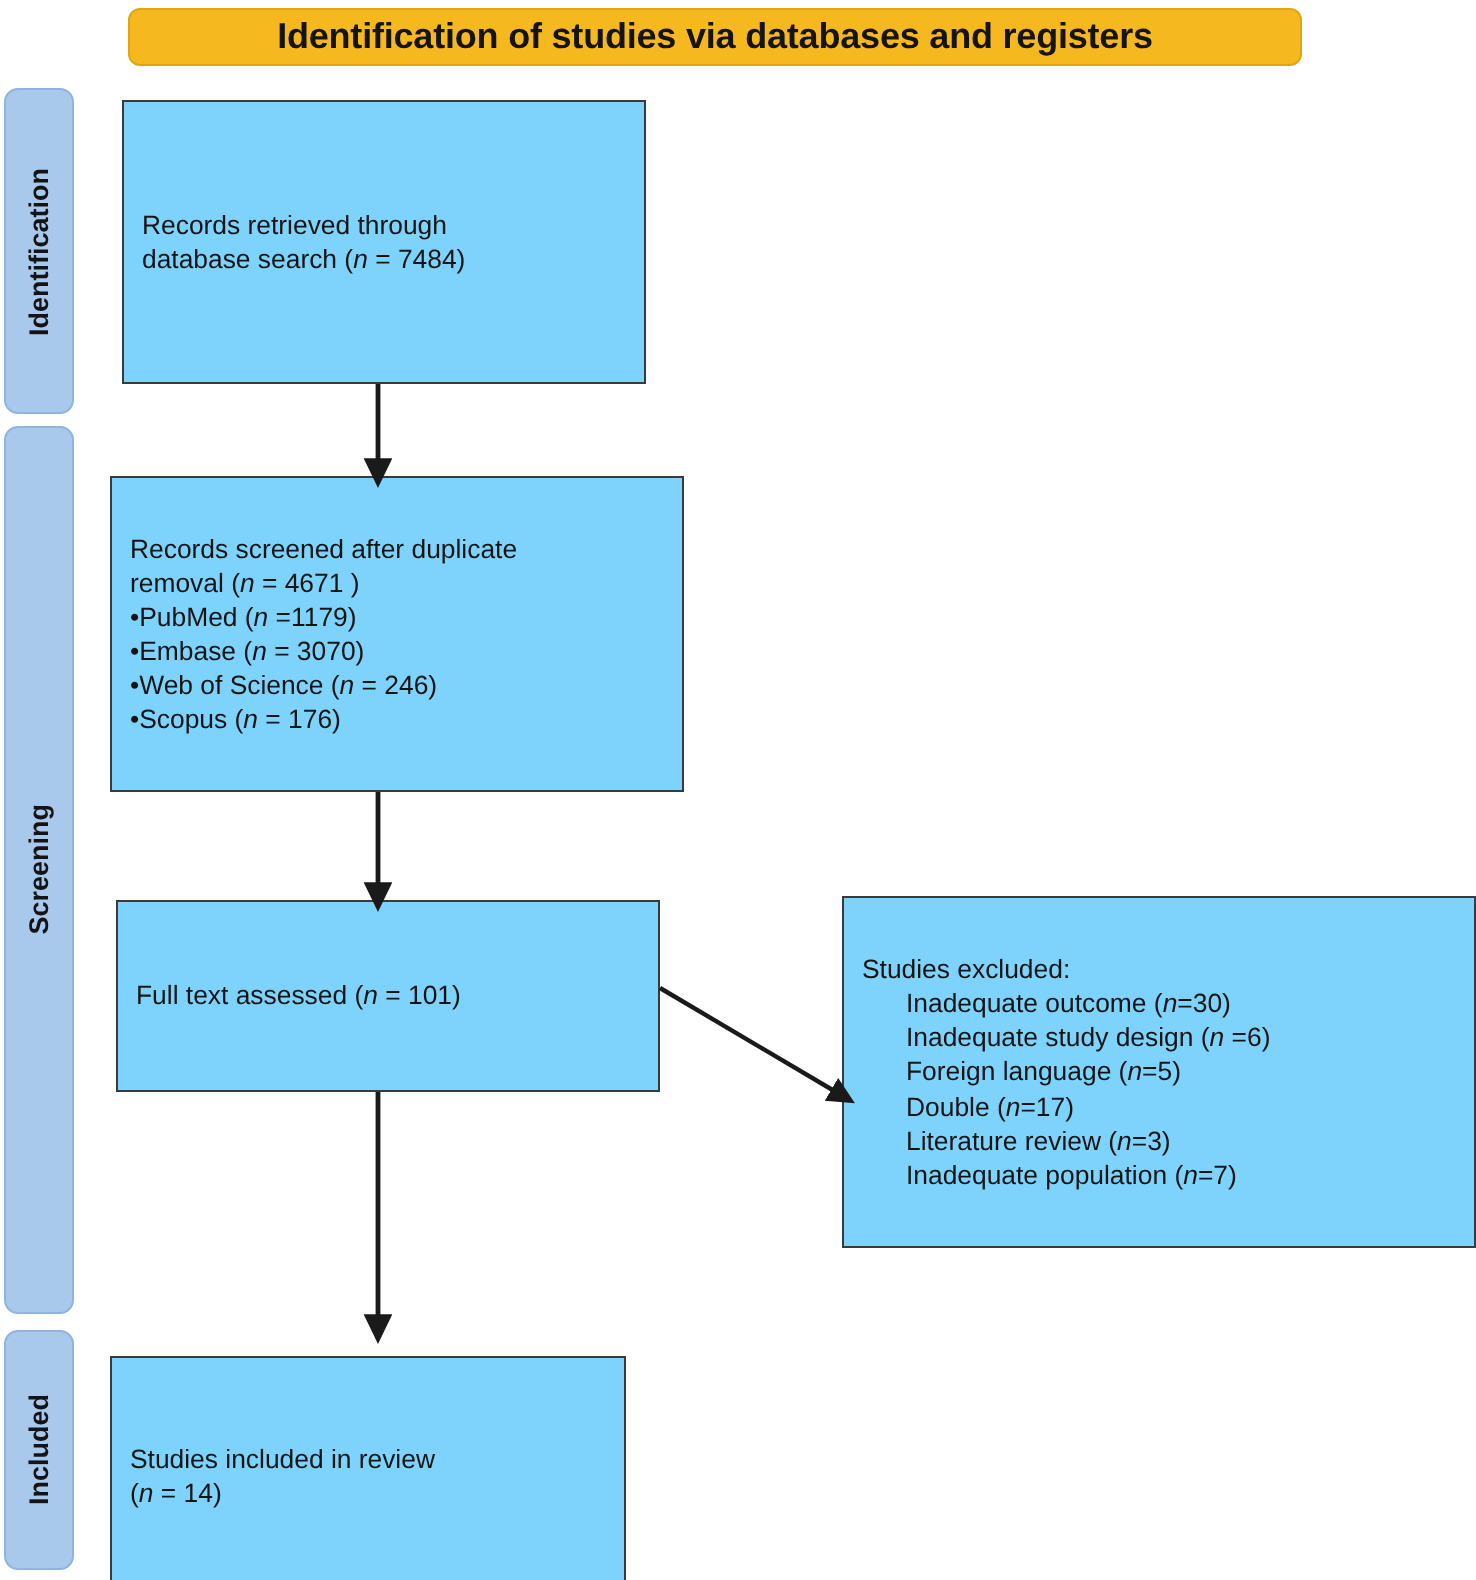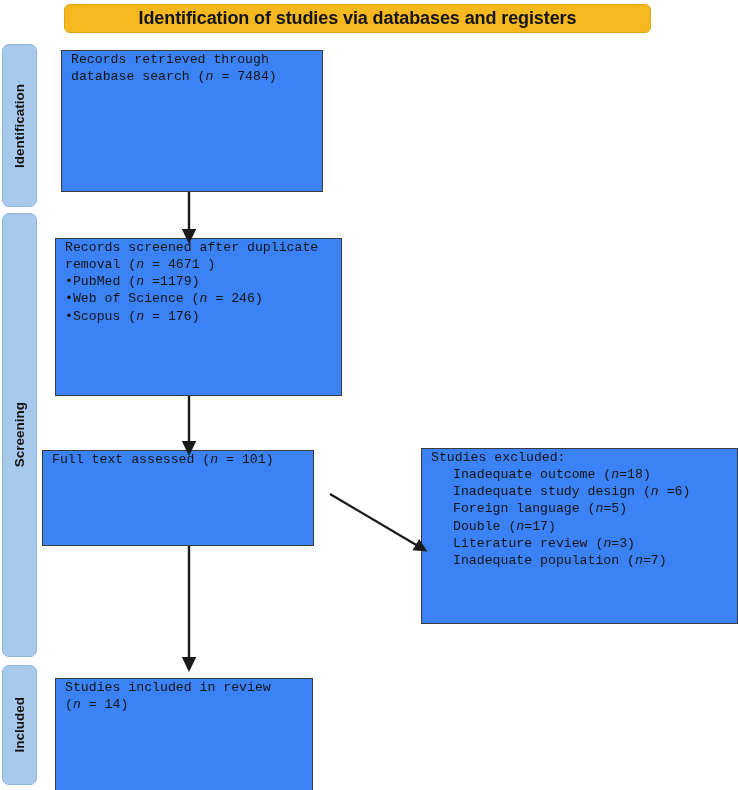--- a/index.html
+++ b/index.html
@@ -67,39 +67,39 @@
     letter-spacing: 0px;
     white-space: nowrap;
   }
   #phase-identification { top: 44px;  height: 163px; }
   #phase-screening      { top: 213px; height: 444px; }
   #phase-included       { top: 665px; height: 120px; }
 
   
   .box {
     position: absolute;
-    background: #3b82f6;
+    background: #7dd3fc;
     border: 1.5px solid #3a3a3a;
     box-sizing: border-box;
     display: flex;
     flex-direction: column;
-    font-family: Liberation Mono, monospace;
+    justify-content: center;
   }
   .box-text {
     font-size: 13.2px;
     line-height: 1.30;
     color: #141414;
     padding: 0 9px;
   }
   .box-text .ln { display: block; white-space: nowrap; }
   i { font-style: italic; }
 
   #box-records-retrieved { left: 61px;  top: 50px;  width: 262px; height: 142px; }
   #box-records-screened  { left: 55px;  top: 238px; width: 287px; height: 158px; }
-  #box-fulltext          { left: 42px;  top: 450px; width: 272px; height: 96px;  }
+  #box-fulltext          { left: 58px;  top: 450px; width: 272px; height: 96px;  }
   #box-excluded          { left: 421px; top: 448px; width: 317px; height: 176px; }
   #box-included          { left: 55px;  top: 678px; width: 258px; height: 120px; }
 
   
   .indent { padding-left: 22px; }
 
   
   .connectors {
     position: absolute;
     left: 0;
@@ -133,35 +133,36 @@
       <span class="ln">Records retrieved through</span>
       <span class="ln"><span>database search (</span><i>n</i><span> = 7484)</span></span>
     </div>
   </div>
 
   <div class="box" id="box-records-screened">
     <div class="box-text">
       <span class="ln">Records screened after duplicate</span>
       <span class="ln"><span>removal (</span><i>n</i><span> = 4671 )</span></span>
       <span class="ln"><span>•PubMed (</span><i>n</i><span> =1179)</span></span>
+      <span class="ln"><span>•Embase (</span><i>n</i><span> = 3070)</span></span>
       <span class="ln"><span>•Web of Science (</span><i>n</i><span> = 246)</span></span>
       <span class="ln"><span>•Scopus (</span><i>n</i><span> = 176)</span></span>
     </div>
   </div>
 
   <div class="box" id="box-fulltext">
     <div class="box-text">
       <span class="ln"><span>Full text assessed (</span><i>n</i><span> = 101)</span></span>
     </div>
   </div>
 
   <div class="box" id="box-excluded">
     <div class="box-text">
       <span class="ln">Studies excluded:</span>
-      <span class="ln indent"><span>Inadequate outcome (</span><i>n</i><span>=18)</span></span>
+      <span class="ln indent"><span>Inadequate outcome (</span><i>n</i><span>=30)</span></span>
       <span class="ln indent"><span>Inadequate study design (</span><i>n</i><span> =6)</span></span>
       <span class="ln indent"><span>Foreign language (</span><i>n</i><span>=5)</span></span>
       <span class="ln indent"><span>Double (</span><i>n</i><span>=17)</span></span>
       <span class="ln indent"><span>Literature review (</span><i>n</i><span>=3)</span></span>
       <span class="ln indent"><span>Inadequate population (</span><i>n</i><span>=7)</span></span>
     </div>
   </div>
 
   <div class="box" id="box-included">
     <div class="box-text">

